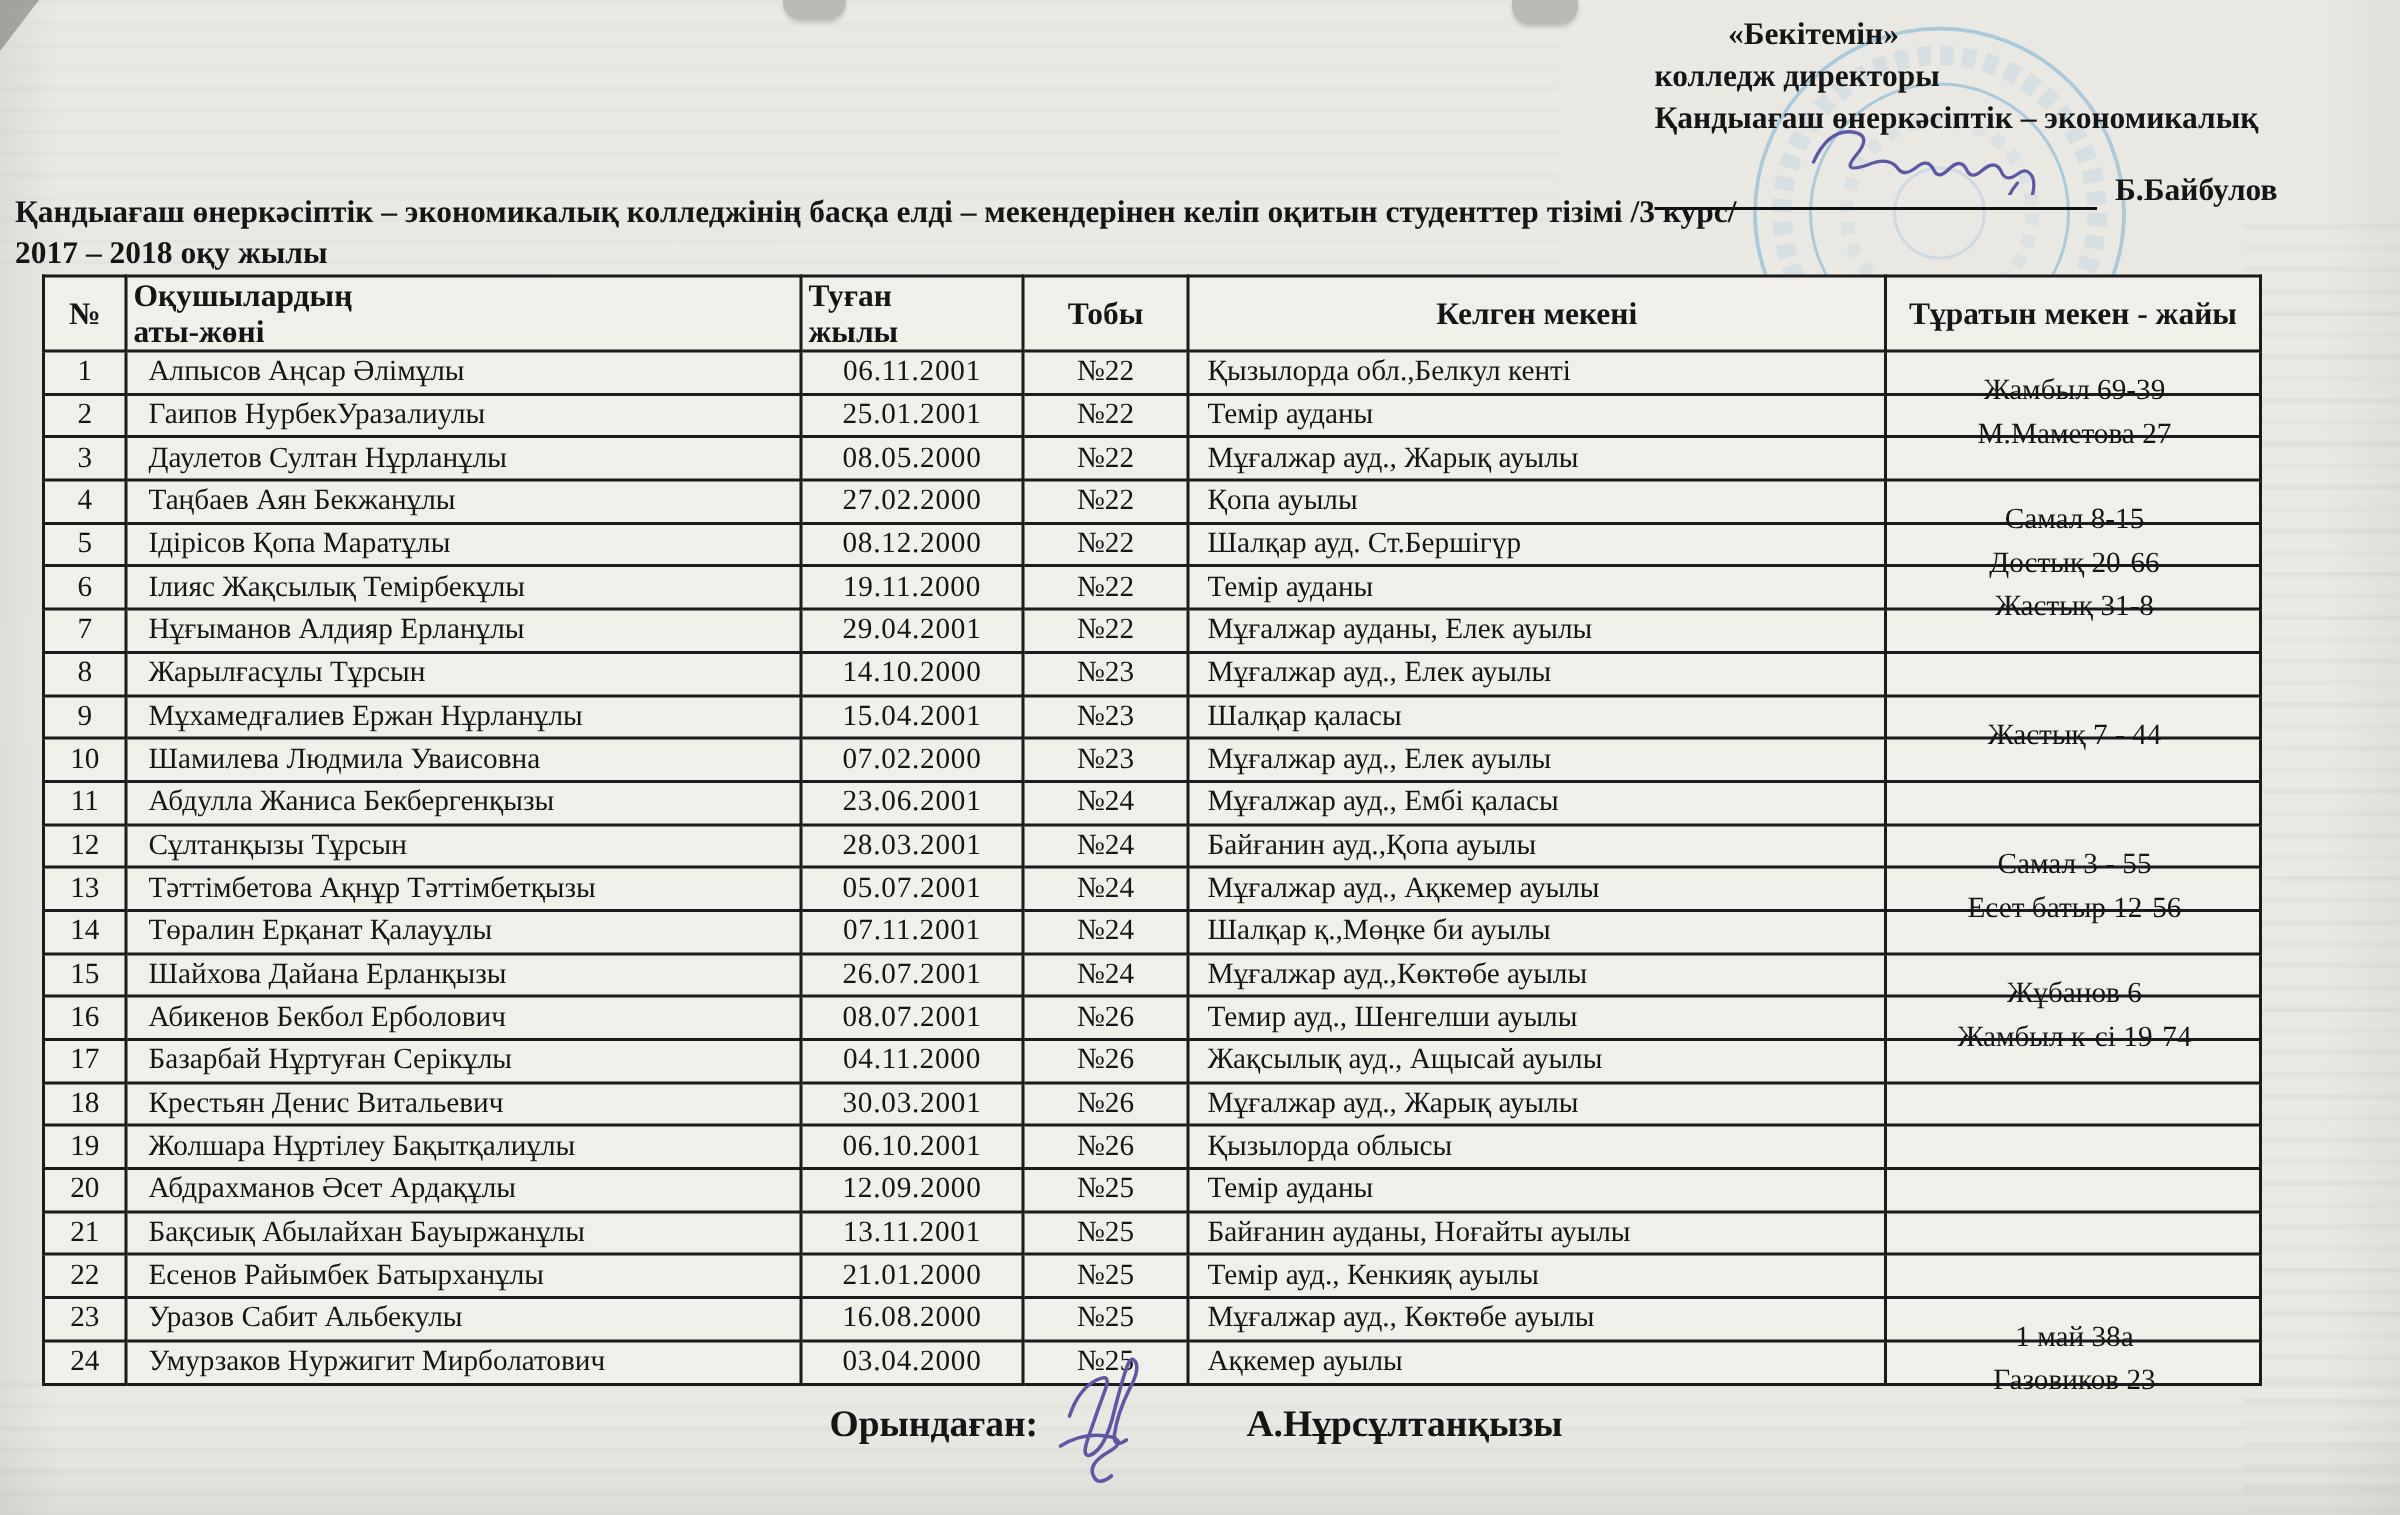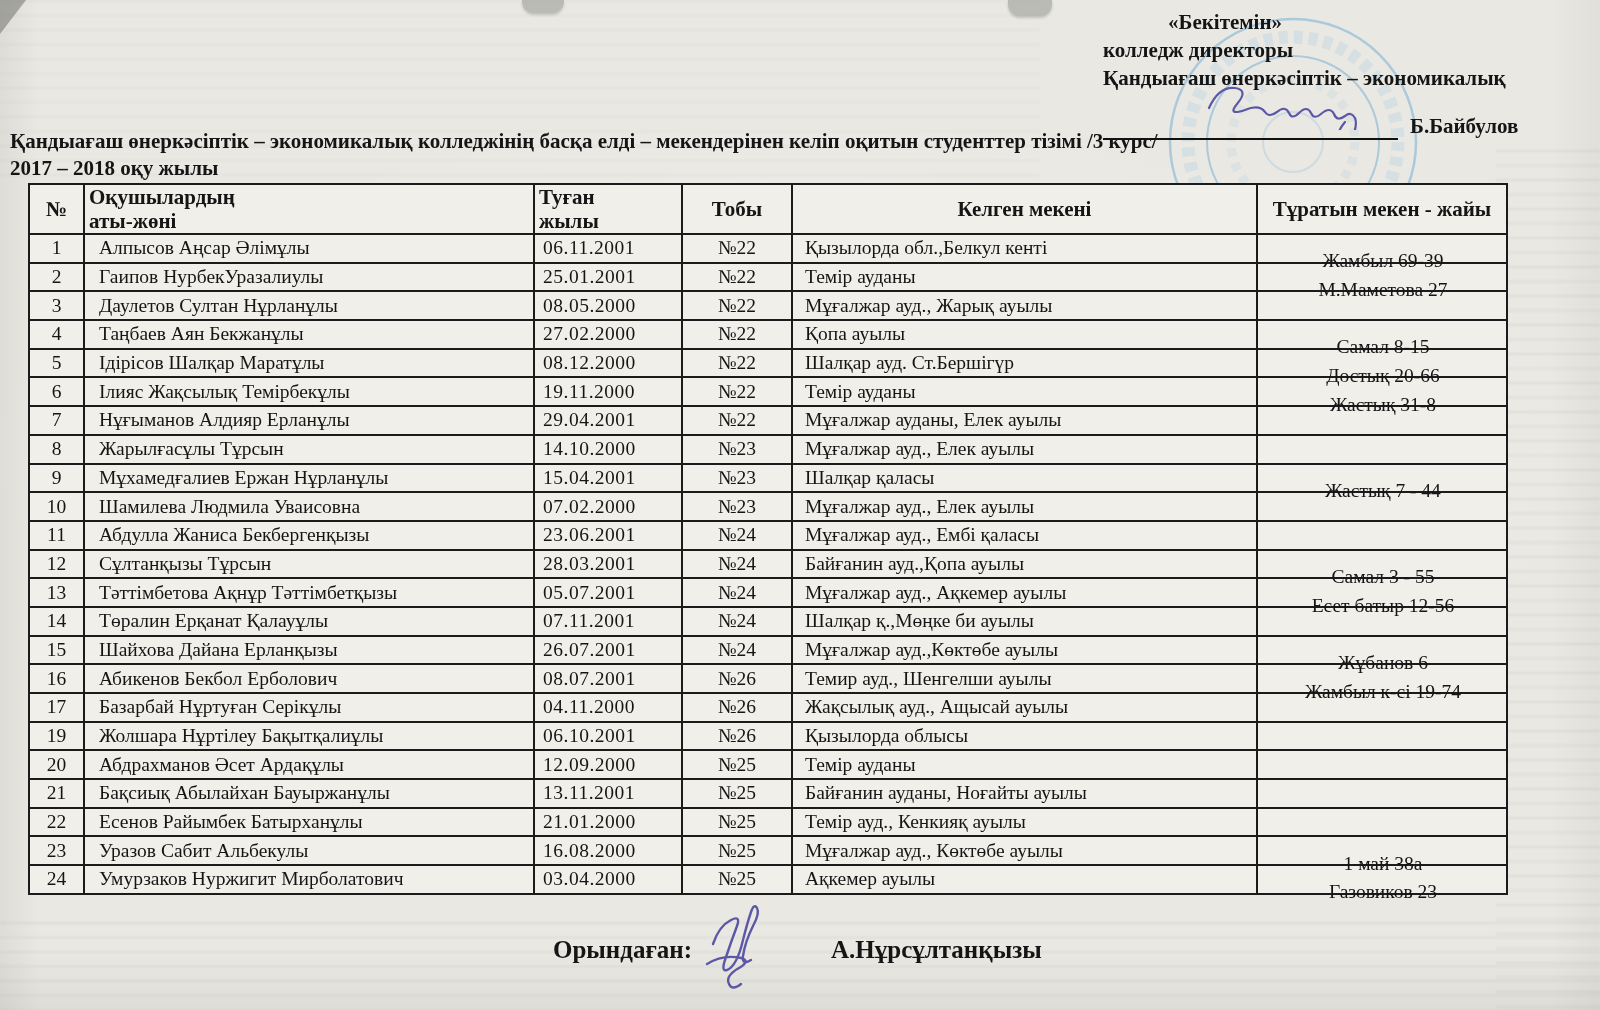--- a/index.html
+++ b/index.html
@@ -29,21 +29,21 @@
   .ghost-top    { left:0; top:0; width:1040px; height:178px; opacity:.45; }
 
   .clip-mark { position:absolute; background:#a8a8a2; border-radius:0 0 12px 12px;
     box-shadow:0 2px 3px rgba(0,0,0,.25); opacity:.7; }
   .fold-corner { position:absolute; left:0; top:0; width:0; height:0;
     border-top:34px solid rgba(90,90,85,.45); border-right:26px solid transparent; }
 
   
   .approval { position:absolute; left:1103px; top:8px; width:490px;
     font-weight:bold; font-size:21px; line-height:28px; }
-  .approval .quote { margin-left:65px; }
+  .approval .quote { margin-left:49px; }
   .sig-row { position:relative; margin-top:22px; height:26px; display:flex; align-items:flex-end; }
   .sig-line { display:inline-block; width:295px; border-bottom:2px solid #111; height:20px; }
   .sig-name { margin-left:12px; white-space:nowrap; }
   .dir-sign { position:absolute; left:88px; top:-44px; }
 
   
   .stamp { position:absolute; left:1128px; top:2px; pointer-events:none; }
 
   
   .doc-title { position:absolute; left:10px; top:128px; width:1520px;
@@ -55,21 +55,21 @@
     background:#f0efe9; }
   .students th, .students td {
     border:2px solid #1b1b1b; padding:0 8px; overflow:visible;
     font-size:19.5px; white-space:nowrap; }
   .students th { font-size:21px; font-weight:bold; height:50px;
     white-space:pre-line; line-height:24px; vertical-align:middle; text-align:center; }
   .students th.h-name, .students th.h-dob { text-align:left; padding-left:4px; }
   .students td { height:28.7px; }
   td.cell-no   { text-align:center; }
   td.cell-name { padding-left:14px; }
-  td.cell-dob  { letter-spacing:.5px; }
+  td.cell-dob  { text-align:center; letter-spacing:.5px; }
   td.cell-group{ text-align:center; }
   td.cell-origin { padding-left:12px; }
   td.cell-address { padding-left:10px;text-align:center; }
   .addr-offset { display:inline-block; transform:translateY(13px); }
 
   
   .footer { position:absolute; left:553px; top:936px; font-weight:bold; font-size:25px; }
   .footer .executor { position:absolute; left:278px; top:0; white-space:nowrap; }
   .foot-sign { position:absolute; left:130px; top:-36px; }
 
@@ -163,21 +163,21 @@
       <tr>
         <td class="cell-no">4</td>
         <td class="cell-name">Таңбаев  Аян  Бекжанұлы</td>
         <td class="cell-dob">27.02.2000</td>
         <td class="cell-group">№22</td>
         <td class="cell-origin">Қопа ауылы</td>
         <td class="cell-address"><span class="addr-offset">Самал 8-15</span></td>
       </tr>
       <tr>
         <td class="cell-no">5</td>
-        <td class="cell-name">Ідірісов Шалқар Маратұлы</td>
+        <td class="cell-name">Ідірісов Қопа Маратұлы</td>
         <td class="cell-dob">08.12.2000</td>
         <td class="cell-group">№22</td>
         <td class="cell-origin">Шалқар ауд. Ст.Бершігүр</td>
         <td class="cell-address"><span class="addr-offset">Достық 20-66</span></td>
       </tr>
       <tr>
         <td class="cell-no">6</td>
         <td class="cell-name">Ілияс Жақсылық Темірбекұлы</td>
         <td class="cell-dob">19.11.2000</td>
         <td class="cell-group">№22</td>
@@ -263,20 +263,28 @@
         <td class="cell-group">№26</td>
         <td class="cell-origin">Темир ауд., Шенгелши ауылы</td>
         <td class="cell-address"><span class="addr-offset">Жамбыл к-сі 19-74</span></td>
       </tr>
       <tr>
         <td class="cell-no">17</td>
         <td class="cell-name">Базарбай Нұртуған Серікұлы</td>
         <td class="cell-dob">04.11.2000</td>
         <td class="cell-group">№26</td>
         <td class="cell-origin">Жақсылық ауд., Ащысай ауылы</td>
+        <td class="cell-address"><span class="addr-offset"></span></td>
+      </tr>
+      <tr>
+        <td class="cell-no">18</td>
+        <td class="cell-name">Крестьян Денис Витальевич</td>
+        <td class="cell-dob">30.03.2001</td>
+        <td class="cell-group">№26</td>
+        <td class="cell-origin">Мұғалжар ауд., Жарық ауылы</td>
         <td class="cell-address"><span class="addr-offset"></span></td>
       </tr>
       <tr>
         <td class="cell-no">19</td>
         <td class="cell-name">Жолшара Нұртілеу Бақытқалиұлы</td>
         <td class="cell-dob">06.10.2001</td>
         <td class="cell-group">№26</td>
         <td class="cell-origin">Қызылорда облысы</td>
         <td class="cell-address"><span class="addr-offset"></span></td>
       </tr>

